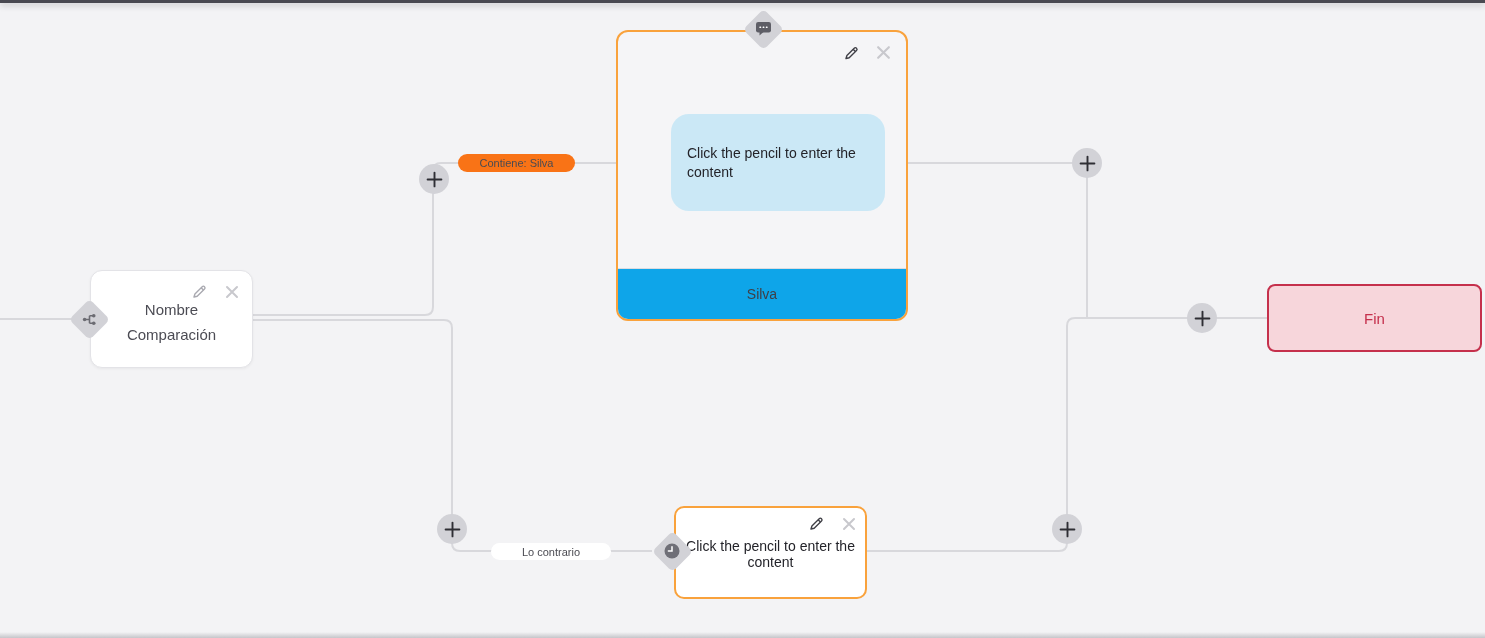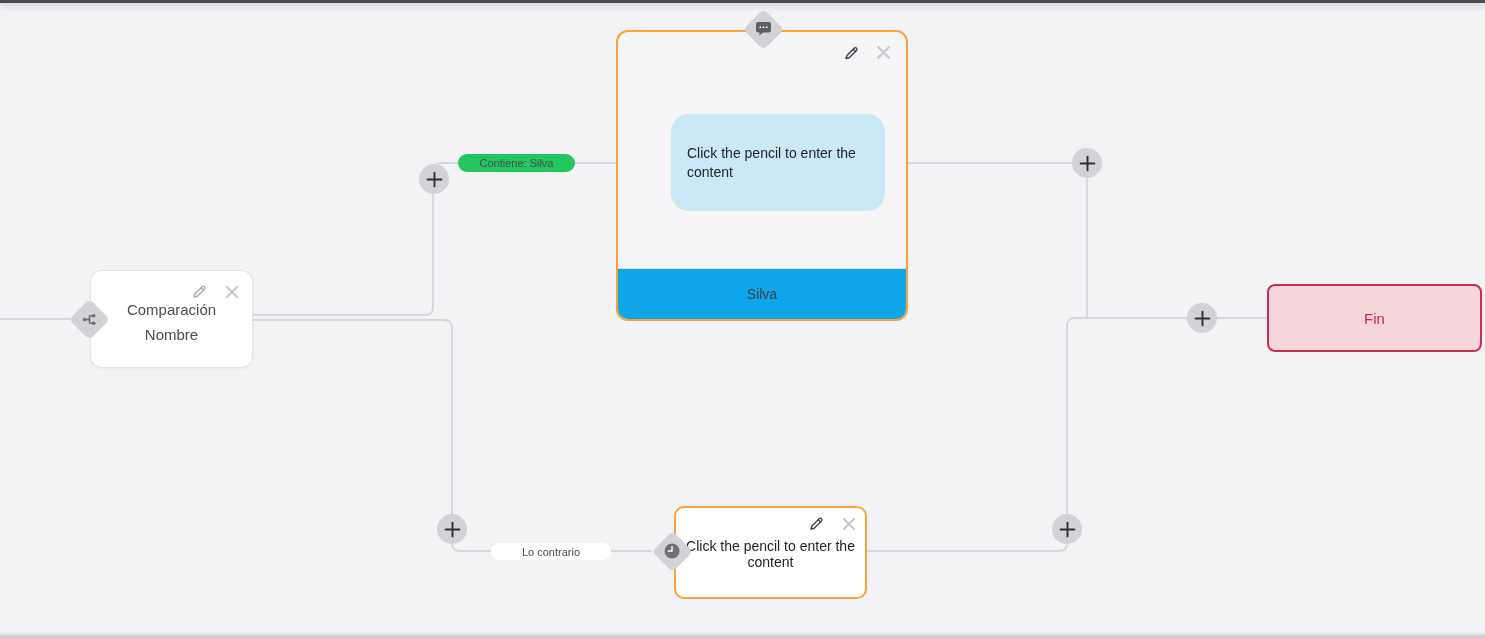--- a/index.html
+++ b/index.html
@@ -94,21 +94,21 @@
     background:#d2d2d7; border-radius:5px; transform:rotate(45deg);
   }
   .diamond svg { position:relative; }
 
   
   .pill {
     position:absolute; z-index:8; border-radius:9px;
     display:flex; align-items:center; justify-content:center;
     font-size:11px; color:#4b4b52;
   }
-  .pill-gray  { left:458px; top:154px; width:117px; height:18px; background:#22c55e; }
+  .pill-gray  { left:458px; top:154px; width:117px; height:18px; background:#f97316; }
   .pill-white { left:491px; top:543px; width:120px; height:17px; background:#ffffff;align-items:center; }
 </style>
 </head>
 <body>
 
 <div class="canvas">
   <div class="top-edge"></div>
 
   <svg class="wires" width="1485" height="638">
     <path d="M 0 319 H 80"></path>
@@ -126,22 +126,22 @@
           <path d="M11.9 5.6 L14.6 8.3"></path>
         </svg>
       </span>
       <span class="icon-btn close-gray">
         <svg width="14" height="14" viewBox="0 0 14 14" stroke="currentColor" stroke-width="2" stroke-linecap="round">
           <path d="M2 2 L12 12 M12 2 L2 12"></path>
         </svg>
       </span>
     </div>
     <div class="cond-title">
+      <div>Nombre</div>
       <div>Comparación</div>
-      <div>Nombre</div>
     </div>
   </div>
   <div class="diamond" style="left:68px; top:298px;">
     <svg width="17" height="17" viewBox="0 0 16 16">
       <g stroke="#6b6b72" stroke-width="1.5" fill="none">
         <path d="M4.5 8 H8 M8 4.5 V11.5 M8 4.5 H11 M8 11.5 H11"></path>
       </g>
       <circle cx="3.4" cy="8" r="1.7" fill="#6b6b72"></circle>
       <circle cx="12" cy="4.5" r="1.7" fill="#6b6b72"></circle>
       <circle cx="12" cy="11.5" r="1.7" fill="#6b6b72"></circle>

